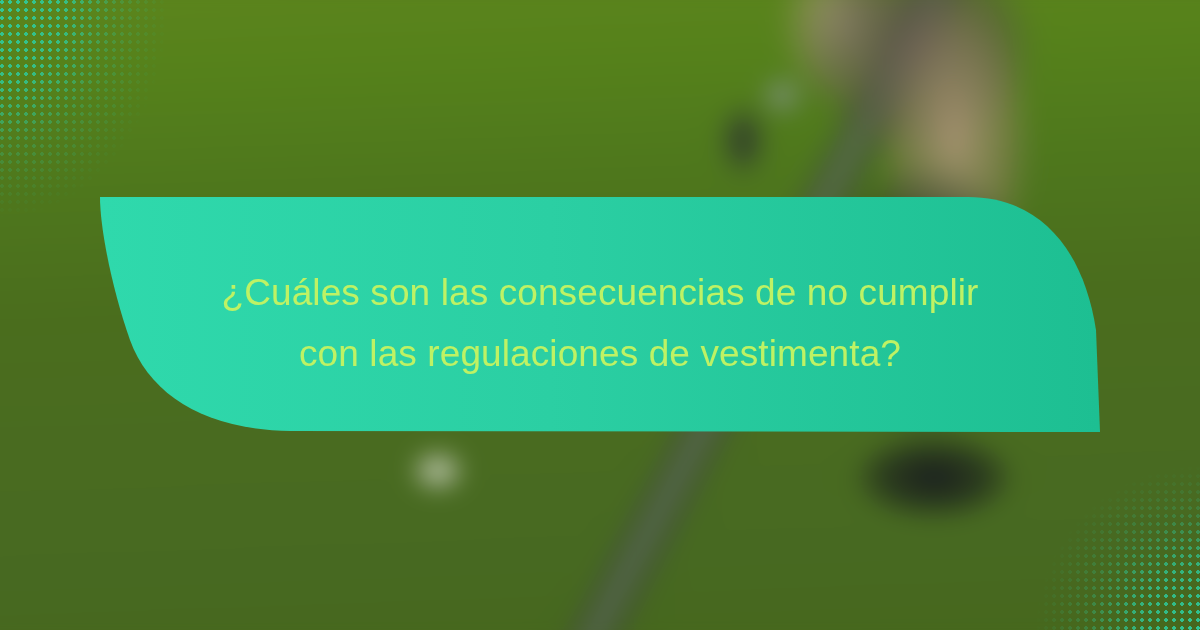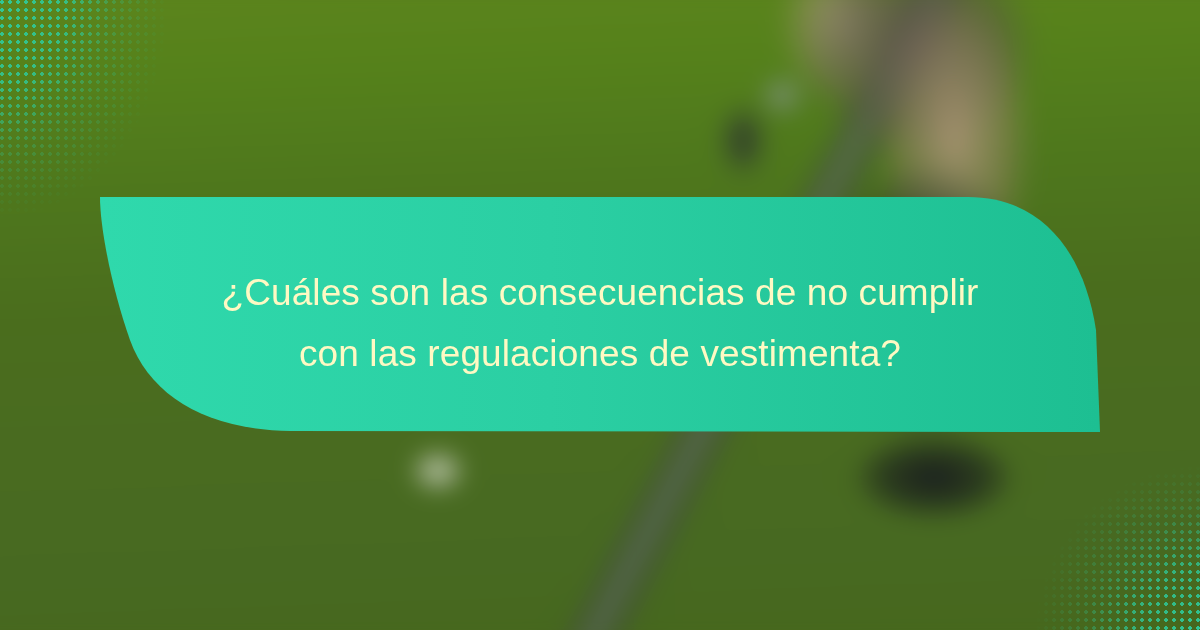--- a/index.html
+++ b/index.html
@@ -91,21 +91,21 @@
     width: 1200px; height: 630px;
     display: block;
   }
 
   .headline {
     position: absolute;
     left: 150px;
     top: 262px;
     width: 900px;
     text-align: center;
-    color: #fef9c3;
+    color: #bef264;
     font-family: "Liberation Sans", sans-serif;
     font-size: 37px;
     font-weight: 400;
     line-height: 1.66;
     letter-spacing: 0.1px;
     white-space: pre-line;
   }
 </style>
 </head>
 <body>

